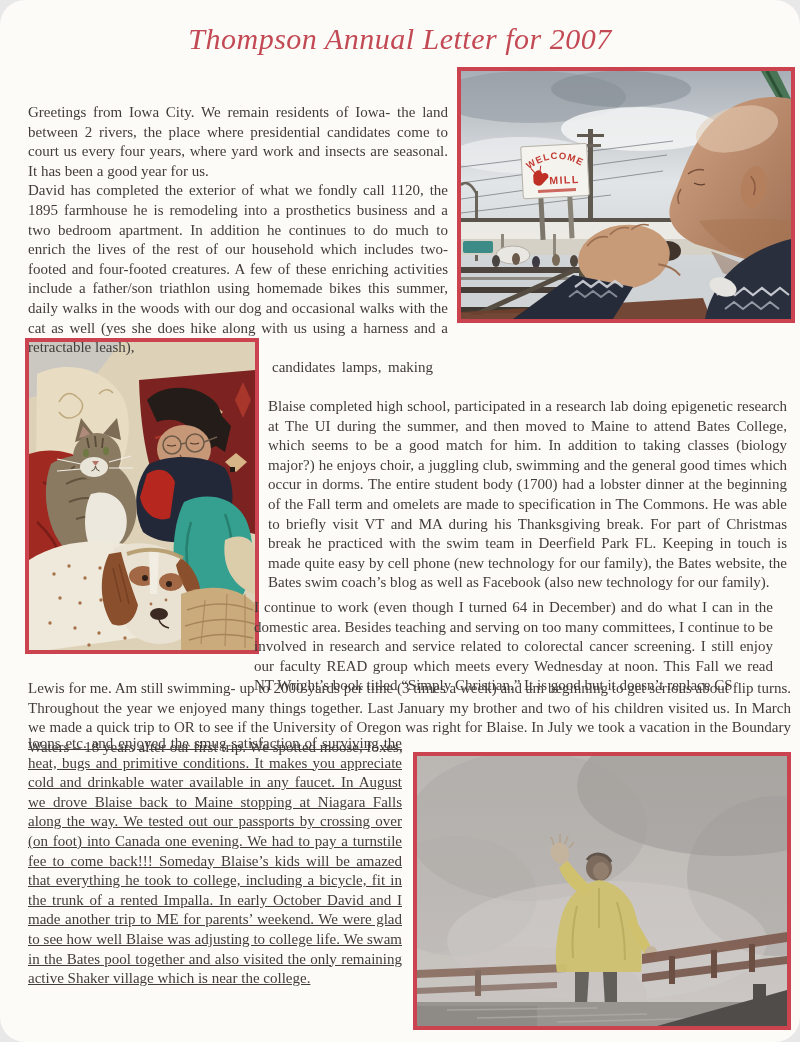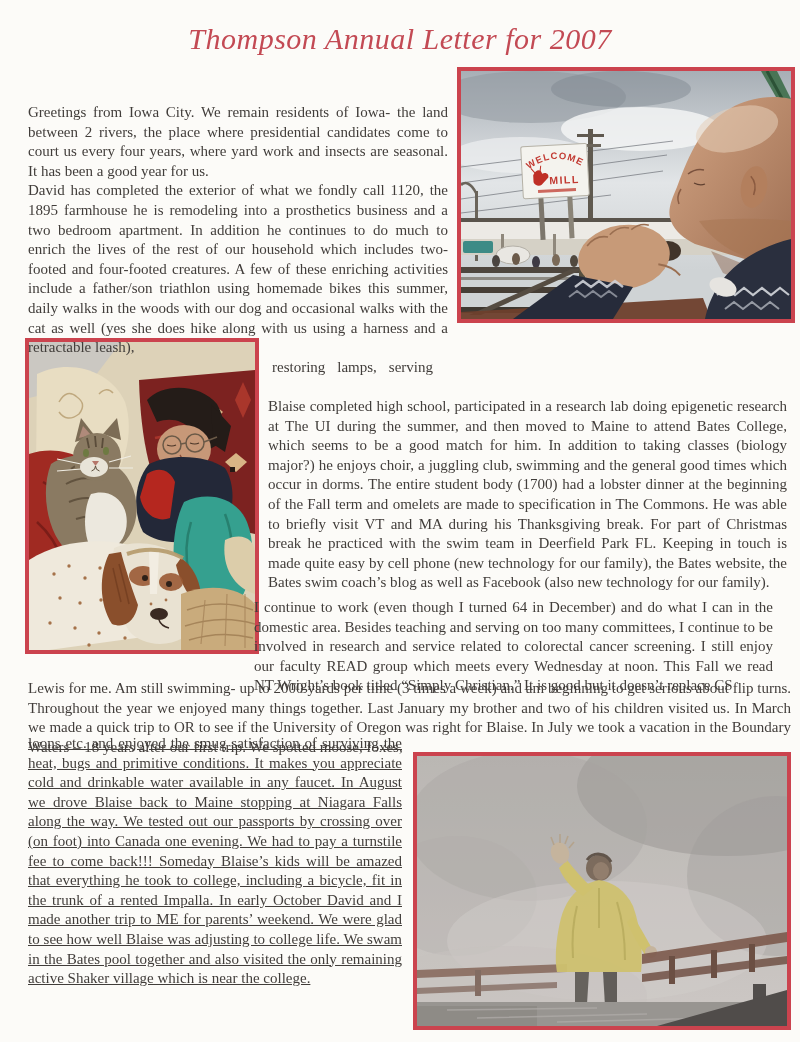--- a/index.html
+++ b/index.html
@@ -1,19 +1,20 @@
 <!DOCTYPE html>
 <html><head>
 <meta charset="utf-8">
 <style>
   html,body{margin:0;padding:0;background:#e8e8e8;}
   .page{
     position:relative;width:800px;height:1042px;margin:0 auto;
     background:#fcfbf8;overflow:hidden;
     font-family:"Liberation Serif", serif;
+    border-radius:25px;
   }
   .title{
     position:absolute;left:0;right:0;top:22px;margin:0;
     text-align:center;font-style:italic;font-weight:500;
     font-size:30px;letter-spacing:.5px;color:#c34a54;
     font-family:"Liberation Serif", serif;
   }
   .tb{
     position:absolute;font-size:15px;line-height:19.6px;
     color:#413d3a;text-align:justify;margin-top:32px;
@@ -303,21 +304,21 @@
       </g>
       <rect x="0" y="0" width="370" height="270" fill="#cfccc8" opacity=".15"></rect>
     </svg>
   </figure>
 
   <div class="tb block-a">
     <p>Greetings from Iowa City.  We remain residents of Iowa- the land between 2 rivers, the place where presidential candidates come to court us every four years, where yard work and insects are seasonal.  It has been a good year for us.</p>
     <p>David has completed the exterior of what we fondly call 1120, the 1895 farmhouse he is remodeling into a prosthetics business and a two bedroom apartment.  In addition he continues to do much to enrich the lives of the rest of our household which includes two-footed and four-footed creatures.   A few of these enriching activities include a father/son triathlon using homemade bikes this summer, daily walks in the woods with our dog and occasional walks with the cat as well (yes she does hike along with us using a harness and a retractable leash),</p>
   </div>
 
-  <div class="tb block-b">restoring lamps, serving</div>
+  <div class="tb block-b">candidates lamps, making</div>
 
 
   <div class="tb block-c2">Blaise completed high school, participated in a research lab doing epigenetic research at The UI during the summer, and then moved to Maine to attend Bates College, which seems to be a good match for him.  In addition to taking classes (biology major?) he enjoys choir, a juggling club, swimming and the general good times which occur in dorms.  The entire student body (1700) had a lobster dinner at the beginning of the Fall term and omelets are made to specification in The Commons.  He was able to briefly visit VT and MA during his Thanksgiving break.  For part of Christmas break he practiced with the swim team in Deerfield Park FL.   Keeping in touch is made quite easy by cell phone (new technology for our family), the Bates website, the Bates swim coach’s blog as well as Facebook (also new technology for our family).</div>
 
   <div class="tb block-c3">I continue to work (even though I turned 64 in December) and do what I can in the domestic area.  Besides teaching and serving on too many committees, I continue to be involved in research and service related to colorectal cancer screening.   I still enjoy our faculty READ group which meets every Wednesday at noon.  This Fall we read NT Wright’s book titled “Simply Christian.”  It is good but it doesn’t replace CS</div>
 
   <div class="tb block-d">Lewis for me.  Am still swimming- up to 2000 yards per time (3 times a week) and am beginning to get serious about flip turns. Throughout the year we enjoyed many things together.  Last January my brother and two of his children visited us.  In March we made a quick trip to OR to see if the University of Oregon was right for Blaise.  In July we took a vacation in the Boundary Waters – 18 years after our first trip.  We spotted moose, foxes,</div>
 
   <div class="tb block-e">loons etc. and enjoyed the smug satisfaction of surviving the heat, bugs and primitive conditions.  It makes you appreciate cold and drinkable water available in any faucet.  In August we drove Blaise back to Maine stopping at Niagara Falls along the way.  We tested out our passports by crossing over (on foot) into Canada one evening.  We had to pay a turnstile fee to come back!!!  Someday Blaise’s kids will be amazed that everything he took to college, including a bicycle, fit in the trunk of a rented Impalla.  In early October David and I made another trip to ME for parents’ weekend.   We were glad to see how well Blaise was adjusting to college life.  We swam in the Bates pool together and also visited the only remaining active Shaker village which is near the college.</div>
 

